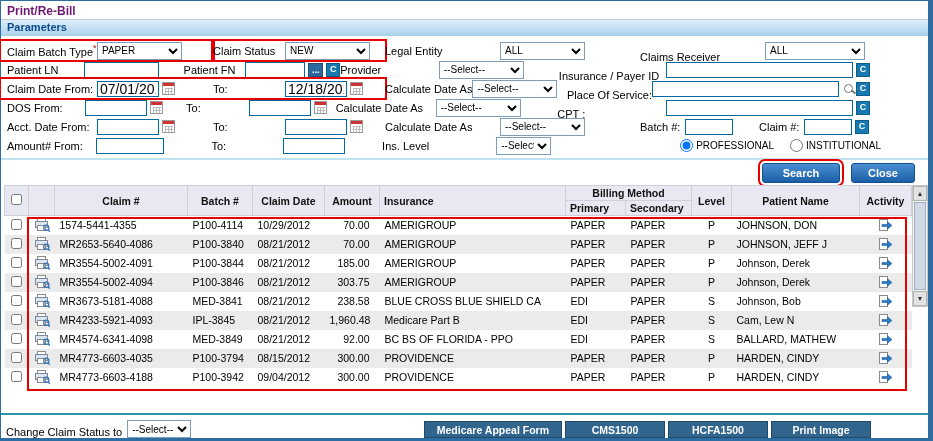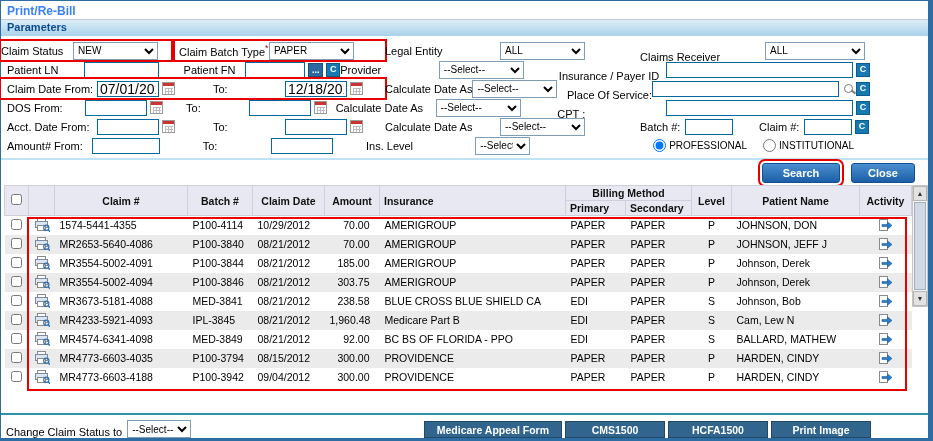--- a/index.html
+++ b/index.html
@@ -6,37 +6,37 @@
   body{font-family:"Liberation Sans",sans-serif;font-size:11px;color:#000;}
   .app{width:933px;height:441px;border:1px solid #2e6da4;border-right:5px solid #2e6da4;border-bottom:3px solid #2e6da4;display:flex;flex-direction:column;background:#fff;box-sizing:border-box;}
   *{box-sizing:border-box;}
 
   
   .tabbar{display:flex;align-items:flex-end;gap:3px;padding:1px 0 0 4px;border-bottom:2px solid #1464a8;background:#fff;height:20px;}
   .tab{background:#1464a8;color:#fff;font-size:10px;font-weight:bold;padding:2px 13px 3px;cursor:pointer;white-space:nowrap;}
   .tab.active{background:#36a39c;border:2px solid #e80000;padding:1px 11px;}
 
   .titlebar{padding:3px 0 2px 6px;border-bottom:1px solid #c3ccd6;height:19px;}
-  .title{color:#3b82f6;font-weight:bold;font-size:12px;}
+  .title{color:#701a75;font-weight:bold;font-size:12px;}
   .params-header{background:linear-gradient(#ddeef8,#a9d2ea);color:#0b4a8c;font-weight:bold;font-size:11px;padding:1px 0 0 6px;height:16px;}
 
   
   .form{padding:5px 0 3px;}
   .frow{display:flex;align-items:center;height:19px;}
   .lab{font-size:11px;white-space:nowrap;}
   .req{color:#b00000;font-size:9px;vertical-align:super;}
   .l1{width:96px;padding-left:6px;}
   .f1{width:116px;display:flex;align-items:center;}
   .l2{width:72px;}
   .f2{width:100px;display:flex;align-items:center;}
   .l3{width:115px;}
   .f3{width:140px;display:flex;align-items:center;}
   .l4{width:125px;margin-top:12px;}
   .f4{flex:1;display:flex;align-items:center;padding-right:58px;}
-  .combo{flex:1;display:flex;align-items:center;padding-right:58px;}
+  .combo{flex:1;display:flex;align-items:center;padding-right:31px;}
   .grp{display:flex;align-items:center;height:19px;}
   .annot{outline:2px solid #e80000;}
   .ti{height:16px;border:1px solid #0369a1;font-size:14px;padding:0 2px;font-family:Liberation Sans, sans-serif;background:#fff;}
   .sel{height:18px;font-size:10px;border:1px solid #7f9db9;background:#fff;font-family:inherit;}
   .w85{width:85px}.w100{width:100px}.w75{width:75px}.w62{width:62px}.w60{width:60px}.w55{width:55px}.w48{width:48px}.w68{width:68px}
   .grow{flex:1;min-width:20px;}
   .cbtn{width:14px;height:14px;background:#1878b0;color:#fff;font-size:9px;font-weight:bold;line-height:11px;text-align:center;border:1px solid #0d5c8c;margin-left:3px;cursor:pointer;padding:0;font-family:inherit;}
   .dots{width:15px;height:14px;background:#2d69a0;color:#fff;font-size:9px;font-weight:bold;line-height:8px;text-align:center;border:1px solid #1c4f80;margin-left:3px;cursor:pointer;padding:0;font-family:inherit;}
   .cal{width:13px;height:13px;margin-left:3px;display:inline-block;border:1px solid #9a9a9a;background:linear-gradient(#cc3333 0 3px,#fff 3px);cursor:pointer;position:relative;flex:none;}
   .cal::after{content:"";position:absolute;left:2px;top:5px;width:8px;height:6px;background:repeating-linear-gradient(to right,#bbb 0 1px,transparent 1px 3px),repeating-linear-gradient(to bottom,#bbb 0 1px,transparent 1px 3px);}
@@ -86,29 +86,29 @@
   <div class="titlebar">
     <span class="title">Print/Re-Bill</span>
   </div>
 
   <div class="params-header">Parameters</div>
 
   <div class="form">
 
     <div class="frow">
       <div class="grp annot">
+        <div class="l1"><span class="lab">Claim Batch Type</span><sup class="req">*</sup></div>
+        <div class="f1">
+            <select class="sel w85"><option>PAPER</option></select>
+          </div>
+      </div>
+      <div class="grp annot">
         <div class="l2"><span class="lab">Claim Status</span></div>
         <div class="f2">
             <select class="sel w85"><option>NEW</option></select>
-          </div>
-      </div>
-      <div class="grp annot">
-        <div class="l1"><span class="lab">Claim Batch Type</span><sup class="req">*</sup></div>
-        <div class="f1">
-            <select class="sel w85"><option>PAPER</option></select>
           </div>
       </div>
       <div class="l3"><span class="lab">Legal Entity</span></div>
       <div class="f3">
           <select class="sel w85"><option>ALL</option></select>
         </div>
       <div class="l4"><span class="lab">Claims Receiver</span></div>
       <div class="f4">
           <select class="sel w100"><option>ALL</option></select>
         </div>

